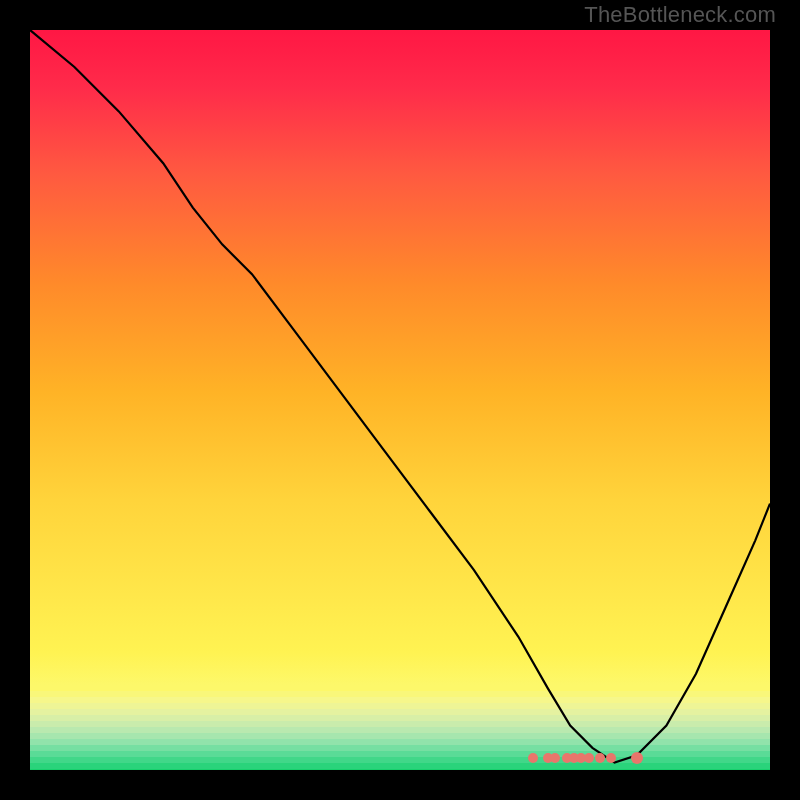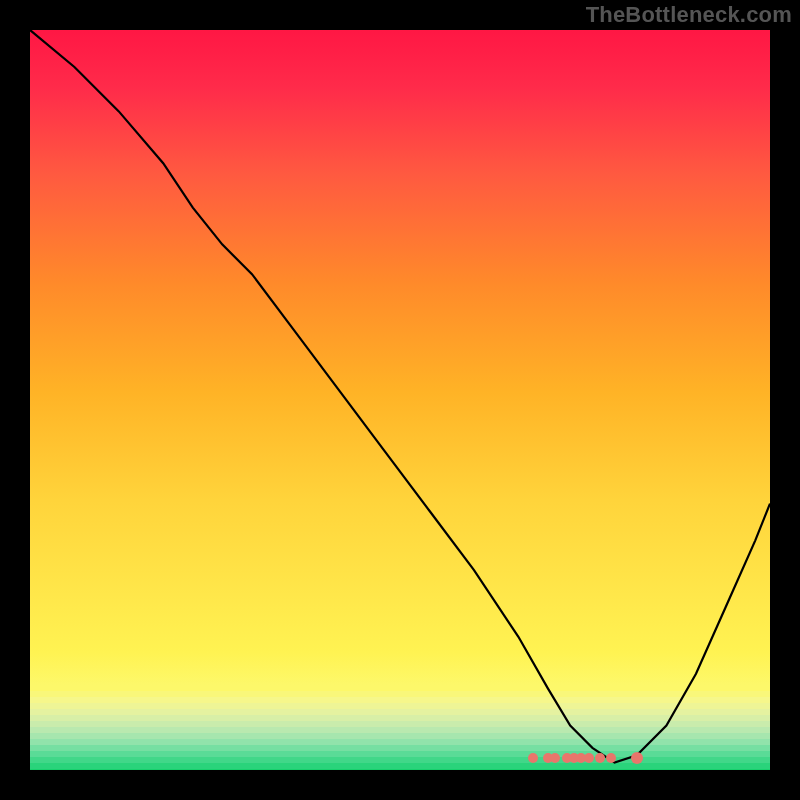--- a/index.html
+++ b/index.html
@@ -13,24 +13,24 @@
   }
   .frame {
     position: relative;
     width: 800px;
     height: 800px;
     background: #000;
   }
   .watermark {
     position: absolute;
     top: 2px;
-    right: 8px;
+    right: 24px;
     color: #555;
     font-size: 22px;
-    font-weight: 700;
+    font-weight: 400;
     letter-spacing: 0.2px;
     z-index: 20;
   }
   .plot {
     position: absolute;
     top: 30px;
     left: 30px;
     width: 740px;
     height: 740px;
     overflow: hidden;

